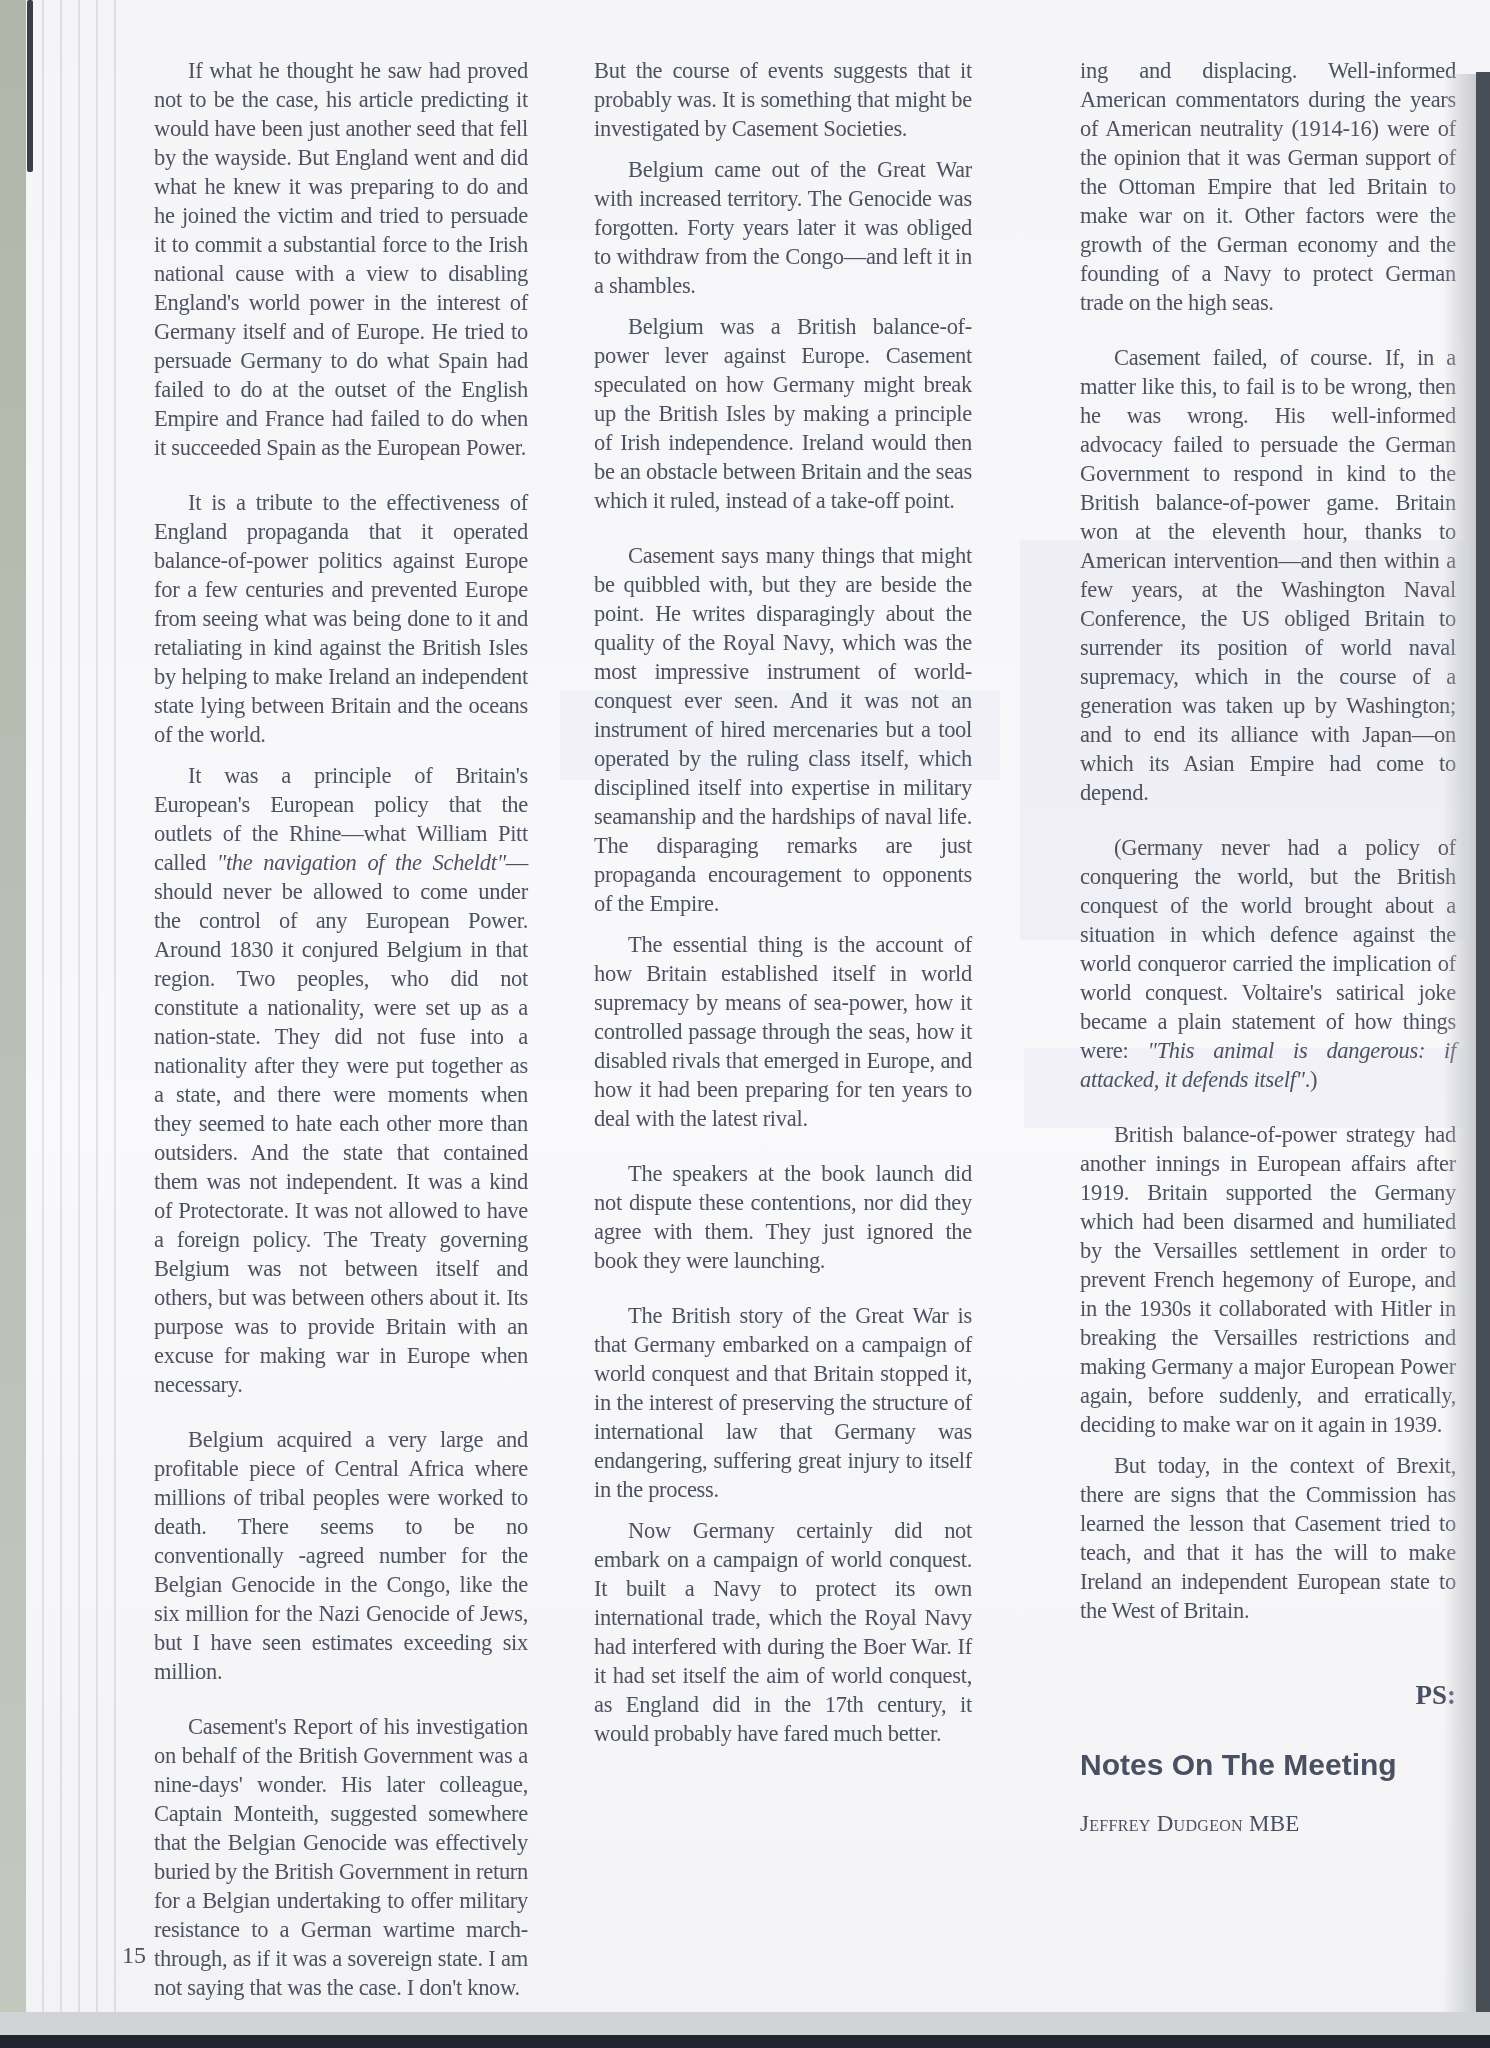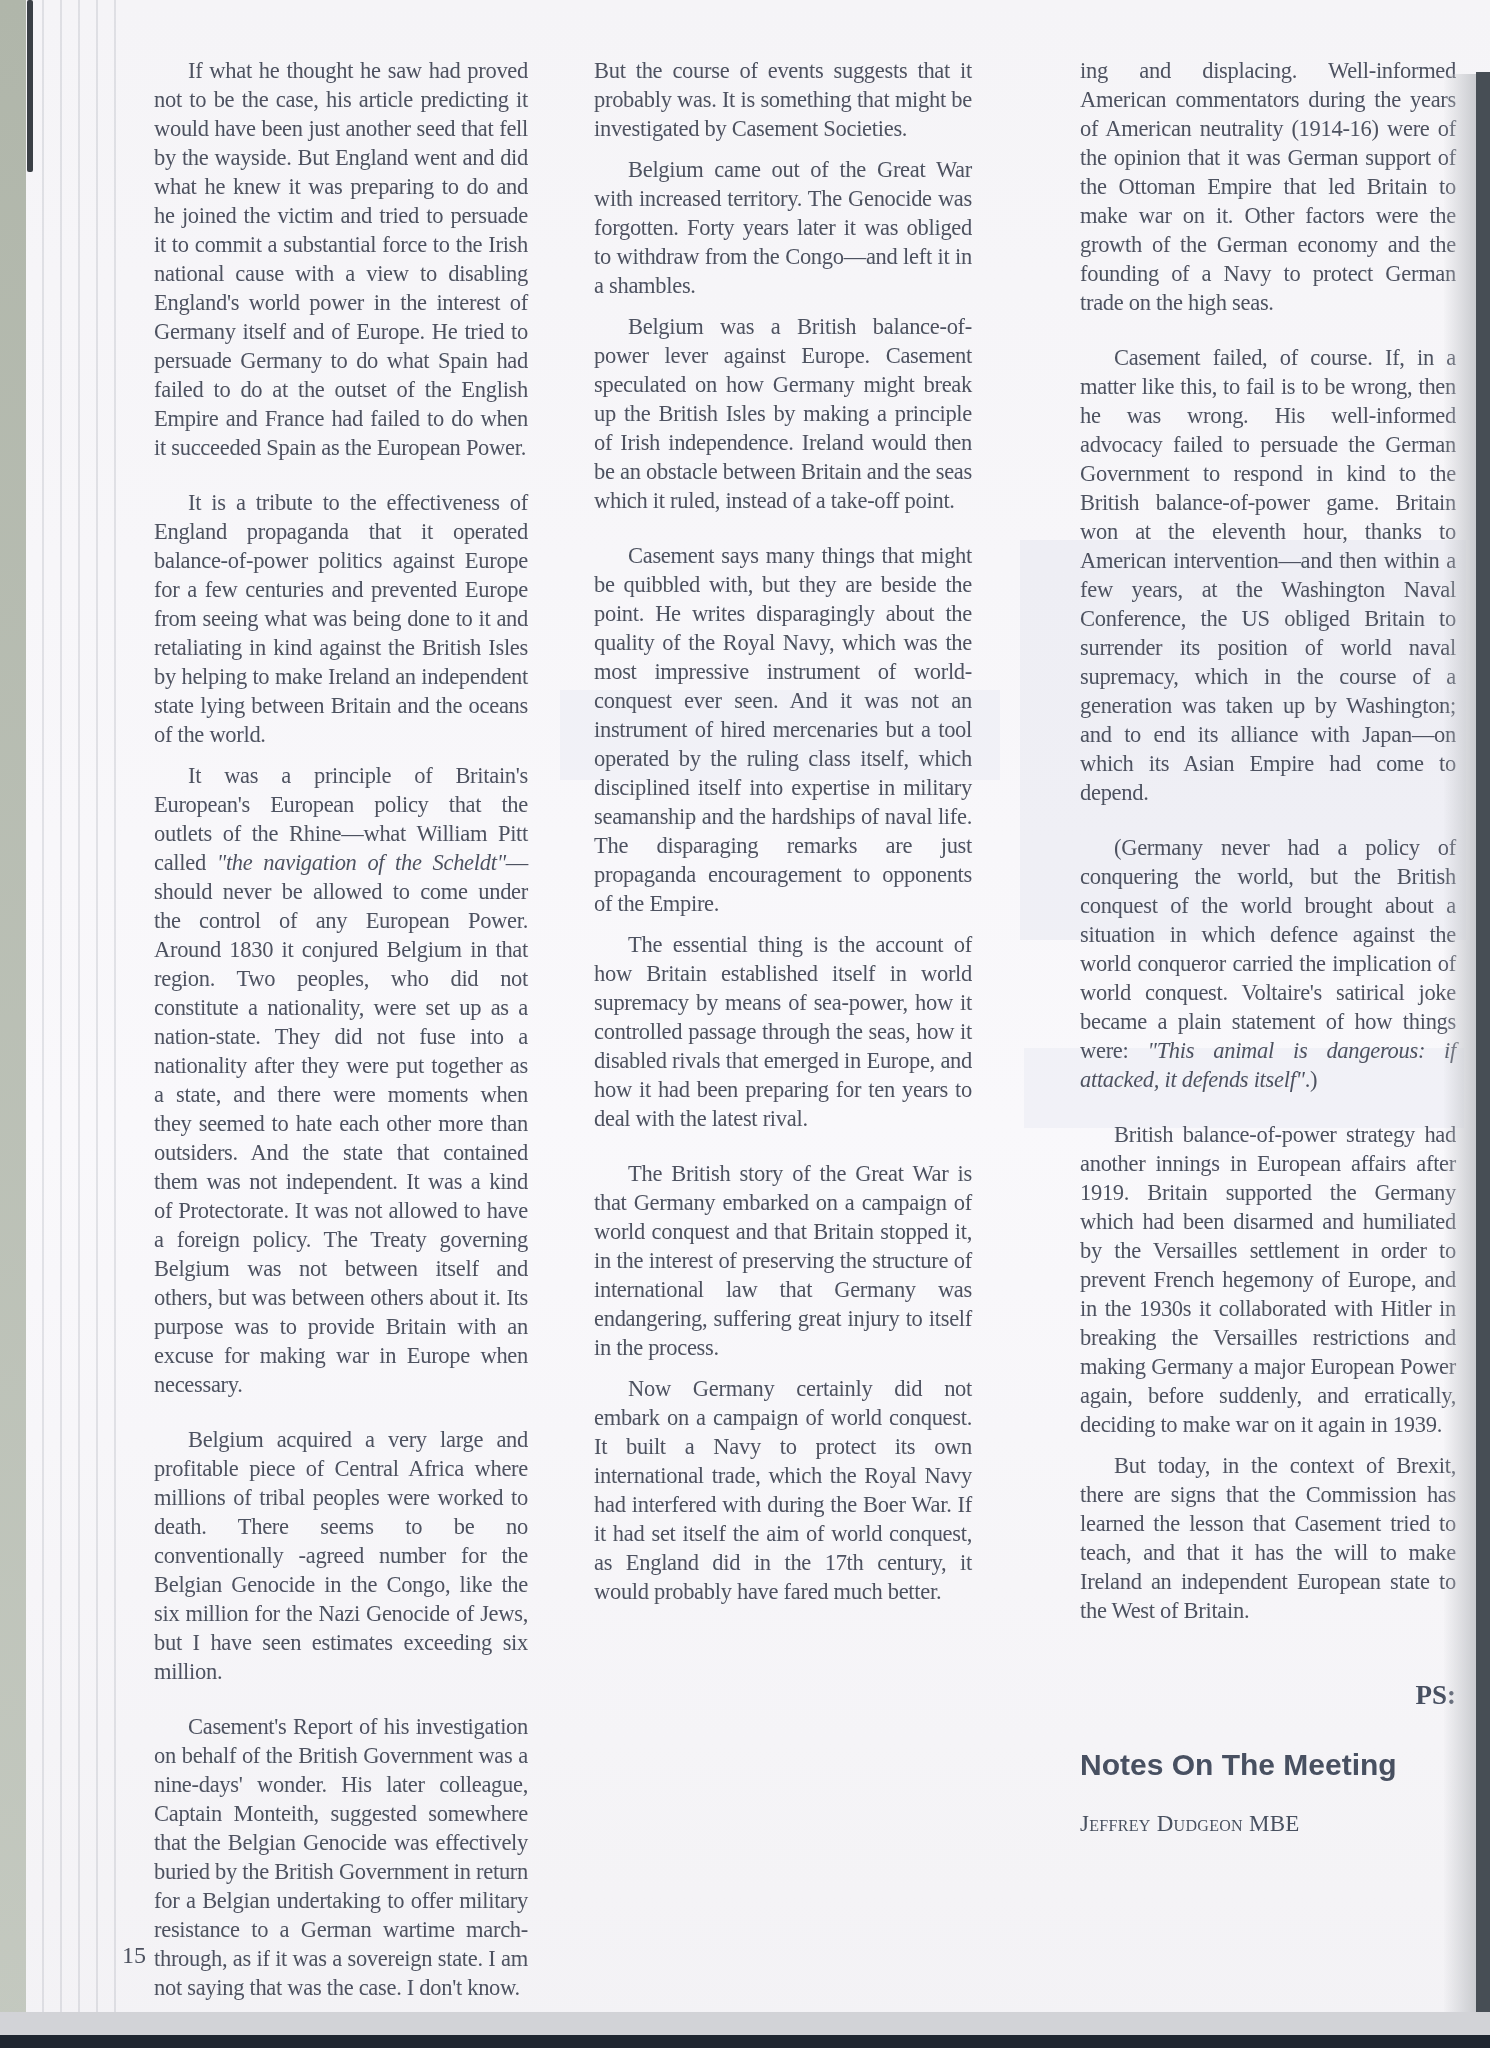--- a/index.html
+++ b/index.html
@@ -61,20 +61,21 @@
     <p class="gap">Belgium acquired a very large and profitable piece of Central Africa where millions of tribal peoples were worked to death. There seems to be no conventionally -agreed number for the Belgian Genocide in the Congo, like the six million for the Nazi Genocide of Jews, but I have seen estimates exceeding six million.</p>
     <p class="gap">Casement's Report of his investigation on behalf of the British Government was a nine-days' wonder. His later colleague, Captain Monteith, suggested somewhere that the Belgian Genocide was effectively buried by the British Government in return for a Belgian undertaking to offer military resistance to a German wartime march-through, as if it was a sovereign state. I am not saying that was the case. I don't know.</p>
   </div>
 
   <div class="col" id="col2">
     <p class="nind">But the course of events suggests that it probably was. It is something that might be investigated by Casement Societies.</p>
     <p>Belgium came out of the Great War with increased territory. The Genocide was forgotten. Forty years later it was obliged to withdraw from the Congo—and left it in a shambles.</p>
     <p>Belgium was a British balance-of-power lever against Europe. Casement speculated on how Germany might break up the British Isles by making a principle of Irish independence. Ireland would then be an obstacle between Britain and the seas which it ruled, instead of a take-off point.</p>
     <p class="gap">Casement says many things that might be quibbled with, but they are beside the point. He writes disparagingly about the quality of the Royal Navy, which was the most impressive instrument of world-conquest ever seen. And it was not an instrument of hired mercenaries but a tool operated by the ruling class itself, which disciplined itself into expertise in military seamanship and the hardships of naval life. The disparaging remarks are just propaganda encouragement to opponents of the Empire.</p>
     <p>The essential thing is the account of how Britain established itself in world supremacy by means of sea-power, how it controlled passage through the seas, how it disabled rivals that emerged in Europe, and how it had been preparing for ten years to deal with the latest rival.</p>
+    <p class="gap">The speakers at the book launch did not dispute these contentions, nor did they agree with them. They just ignored the book they were launching.</p>
     <p class="gap">The British story of the Great War is that Germany embarked on a campaign of world conquest and that Britain stopped it, in the interest of preserving the structure of international law that Germany was endangering, suffering great injury to itself in the process.</p>
     <p>Now Germany certainly did not embark on a campaign of world conquest. It built a Navy to protect its own international trade, which the Royal Navy had interfered with during the Boer War. If it had set itself the aim of world conquest, as England did in the 17th century, it would probably have fared much better.</p>
   </div>
 
   <div class="col" id="col3">
     <p class="nind">ing and displacing. Well-informed American commentators during the years of American neutrality (1914-16) were of the opinion that it was German support of the Ottoman Empire that led Britain to make war on it. Other factors were the growth of the German economy and the founding of a Navy to protect German trade on the high seas.</p>
     <p class="gap">Casement failed, of course. If, in a matter like this, to fail is to be wrong, then he was wrong. His well-informed advocacy failed to persuade the German Government to respond in kind to the British balance-of-power game. Britain won at the eleventh hour, thanks to American intervention—and then within a few years, at the Washington Naval Conference, the US obliged Britain to surrender its position of world naval supremacy, which in the course of a generation was taken up by Washington; and to end its alliance with Japan—on which its Asian Empire had come to depend.</p>
     <p class="gap"><span>(Germany never had a policy of conquering the world, but the British conquest of the world brought about a situation in which defence against the world conqueror carried the implication of world conquest. Voltaire's satirical joke became a plain statement of how things were: </span><span class="i">"This animal is dangerous: if attacked, it defends itself"</span><span>.)</span></p>
     <p class="gap">British balance-of-power strategy had another innings in European affairs after 1919. Britain supported the Germany which had been disarmed and humiliated by the Versailles settlement in order to prevent French hegemony of Europe, and in the 1930s it collaborated with Hitler in breaking the Versailles restrictions and making Germany a major European Power again, before suddenly, and erratically, deciding to make war on it again in 1939.</p>
     <p>But today, in the context of Brexit, there are signs that the Commission has learned the lesson that Casement tried to teach, and that it has the will to make Ireland an independent European state to the West of Britain.</p>

